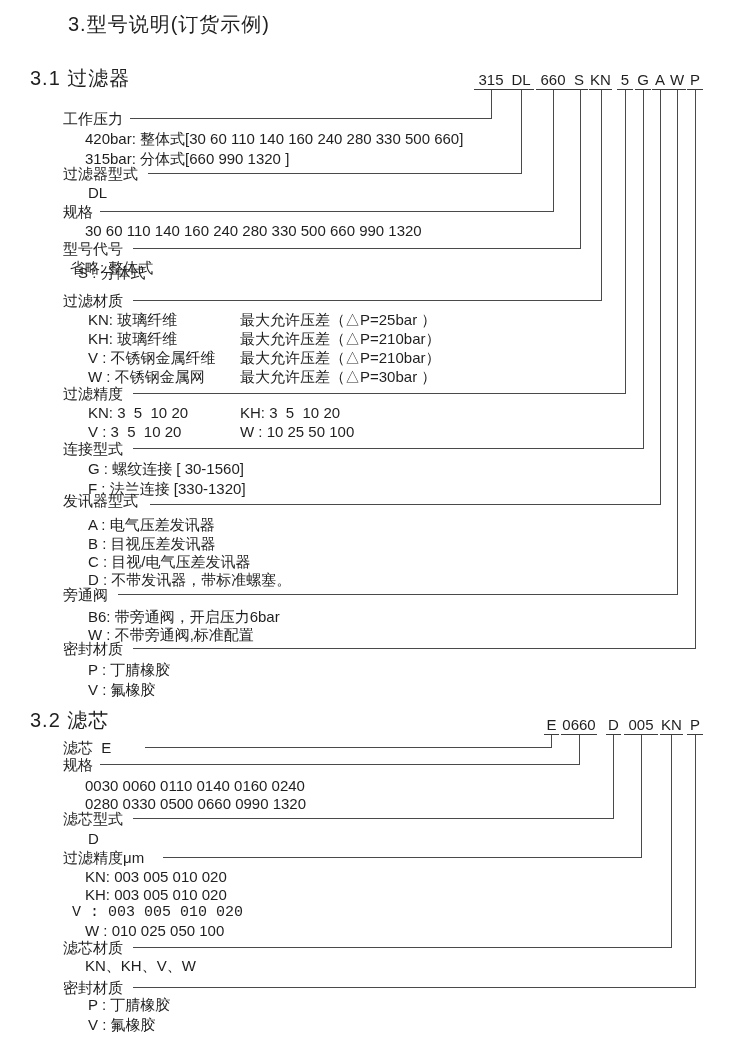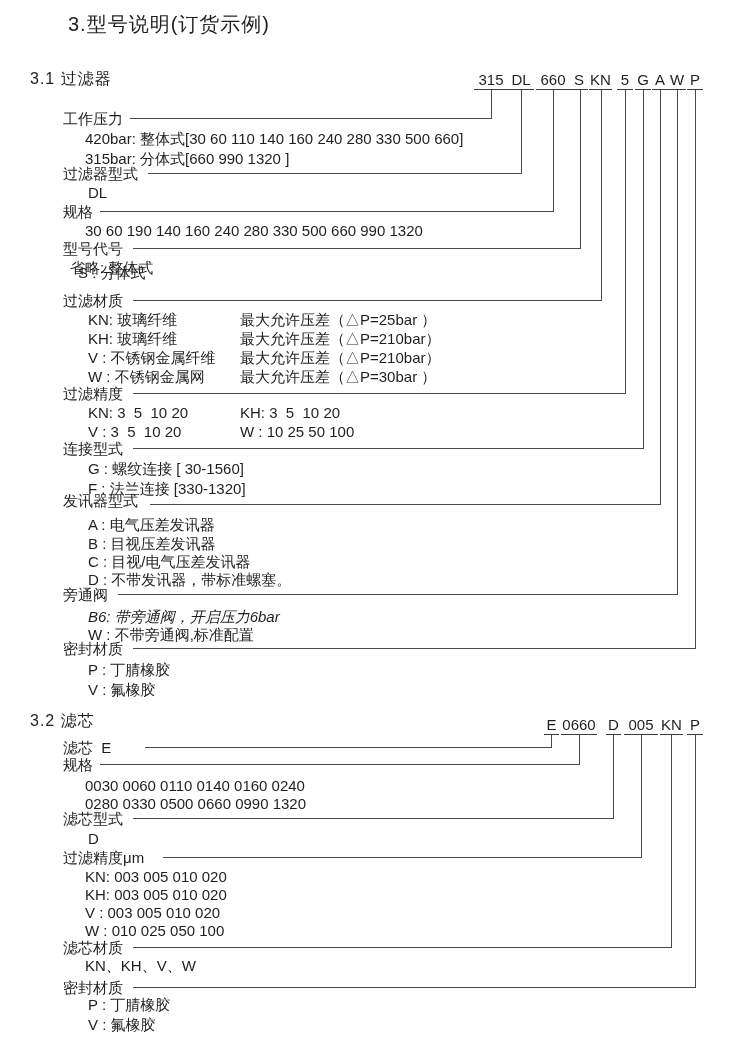--- a/index.html
+++ b/index.html
@@ -1,20 +1,20 @@
 <!DOCTYPE html>
 <html><head>
 <meta charset="utf-8">
 <style>
   html,body{margin:0;padding:0;background:#fff;}
   .canvas{position:relative;width:750px;height:1056px;background:#ffffff;
     font-family:"Liberation Sans",sans-serif;color:#1f1f1f;overflow:hidden;}
   .t{position:absolute;white-space:pre;font-size:15px;line-height:17px;}
   .title{font-size:20px;letter-spacing:1px;}
-  .h2{font-size:16px;letter-spacing:1px;}
+  .h2{font-size:20px;letter-spacing:1px;}
   .seg{position:absolute;top:72px;height:17px;text-align:center;font-size:15px;
     line-height:16px;border-bottom:1px solid #3d3d3d;white-space:pre;}
   .seg2{position:absolute;top:717px;height:17px;text-align:center;font-size:15px;
     line-height:16px;border-bottom:1px solid #3d3d3d;white-space:pre;}
   .hl{position:absolute;height:1px;background:#4a4a4a;}
   .vl{position:absolute;width:1px;background:#4a4a4a;}
 </style>
 </head>
 <body>
 
@@ -64,21 +64,21 @@
   <div class="t" style="left:63px;top:292px;">过滤材质</div>
   <div class="t" style="left:63px;top:385px;">过滤精度</div>
   <div class="t" style="left:63px;top:440px;">连接型式</div>
   <div class="t" style="left:63px;top:492px;">发讯器型式</div>
   <div class="t" style="left:63px;top:586px;">旁通阀</div>
   <div class="t" style="left:63px;top:640px;">密封材质</div>
 
   <div class="t" style="left:85px;top:130px;">420bar: 整体式[30 60 110 140 160 240 280 330 500 660]</div>
   <div class="t" style="left:85px;top:150px;">315bar: 分体式[660 990 1320 ]</div>
   <div class="t" style="left:88px;top:184px;">DL</div>
-  <div class="t" style="left:85px;top:222px;">30 60 190 140 160 240 280 330 500 660 990 1320</div>
+  <div class="t" style="left:85px;top:222px;">30 60 110 140 160 240 280 330 500 660 990 1320</div>
   <div class="t" style="left:70px;top:259px;">省略: 整体式</div>
   <div class="t" style="left:78px;top:264px;">S : 分体式</div>
 
   <div class="t" style="left:88px;top:311px;">KN: 玻璃纤维</div>
   <div class="t" style="left:240px;top:311px;">最大允许压差（△P=25bar ）</div>
   <div class="t" style="left:88px;top:330px;">KH: 玻璃纤维</div>
   <div class="t" style="left:240px;top:330px;">最大允许压差（△P=210bar）</div>
   <div class="t" style="left:88px;top:349px;">V : 不锈钢金属纤维</div>
   <div class="t" style="left:240px;top:349px;">最大允许压差（△P=210bar）</div>
   <div class="t" style="left:88px;top:368px;">W : 不锈钢金属网</div>
@@ -88,21 +88,21 @@
   <div class="t" style="left:240px;top:404px;">KH: 3  5  10 20</div>
   <div class="t" style="left:88px;top:423px;">V : 3  5  10 20</div>
   <div class="t" style="left:240px;top:423px;">W : 10 25 50 100</div>
 
   <div class="t" style="left:88px;top:460px;">G : 螺纹连接 [ 30-1560]</div>
   <div class="t" style="left:88px;top:480px;">F : 法兰连接 [330-1320]</div>
   <div class="t" style="left:88px;top:516px;">A : 电气压差发讯器</div>
   <div class="t" style="left:88px;top:535px;">B : 目视压差发讯器</div>
   <div class="t" style="left:88px;top:553px;">C : 目视/电气压差发讯器</div>
   <div class="t" style="left:88px;top:571px;">D : 不带发讯器，带标准螺塞。</div>
-  <div class="t" style="left:88px;top:608px;font-style:italic;">B6: 带旁通阀，开启压力6bar</div>
+  <div class="t" style="left:88px;top:608px;">B6: 带旁通阀，开启压力6bar</div>
   <div class="t" style="left:88px;top:626px;">W : 不带旁通阀,标准配置</div>
   <div class="t" style="left:88px;top:661px;">P : 丁腈橡胶</div>
   <div class="t" style="left:88px;top:681px;">V : 氟橡胶</div>
 
   <div class="t h2" style="left:30px;top:712px;">3.2 滤芯</div>
 
   <div class="seg2" style="left:544px;width:15px;">E</div>
   <div class="seg2" style="left:561px;width:36px;">0660</div>
   <div class="seg2" style="left:606px;width:15px;">D</div>
   <div class="seg2" style="left:624px;width:34px;">005</div>
@@ -128,19 +128,19 @@
   <div class="t" style="left:63px;top:810px;">滤芯型式</div>
   <div class="t" style="left:63px;top:849px;">过滤精度μm</div>
   <div class="t" style="left:63px;top:939px;">滤芯材质</div>
   <div class="t" style="left:63px;top:979px;">密封材质</div>
 
   <div class="t" style="left:85px;top:777px;">0030 0060 0110 0140 0160 0240</div>
   <div class="t" style="left:85px;top:795px;">0280 0330 0500 0660 0990 1320</div>
   <div class="t" style="left:88px;top:830px;">D</div>
   <div class="t" style="left:85px;top:868px;">KN: 003 005 010 020</div>
   <div class="t" style="left:85px;top:886px;">KH: 003 005 010 020</div>
-  <div class="t" style="left:85px;top:904px;">V : 003 005 010 020</div>
+  <div class="t" style="left:72px;top:904px;font-family:Liberation Mono, monospace;">V : 003 005 010 020</div>
   <div class="t" style="left:85px;top:922px;">W : 010 025 050 100</div>
   <div class="t" style="left:85px;top:957px;">KN、KH、V、W</div>
   <div class="t" style="left:88px;top:996px;">P : 丁腈橡胶</div>
   <div class="t" style="left:88px;top:1016px;">V : 氟橡胶</div>
 
 </div>
 
 </body></html>

